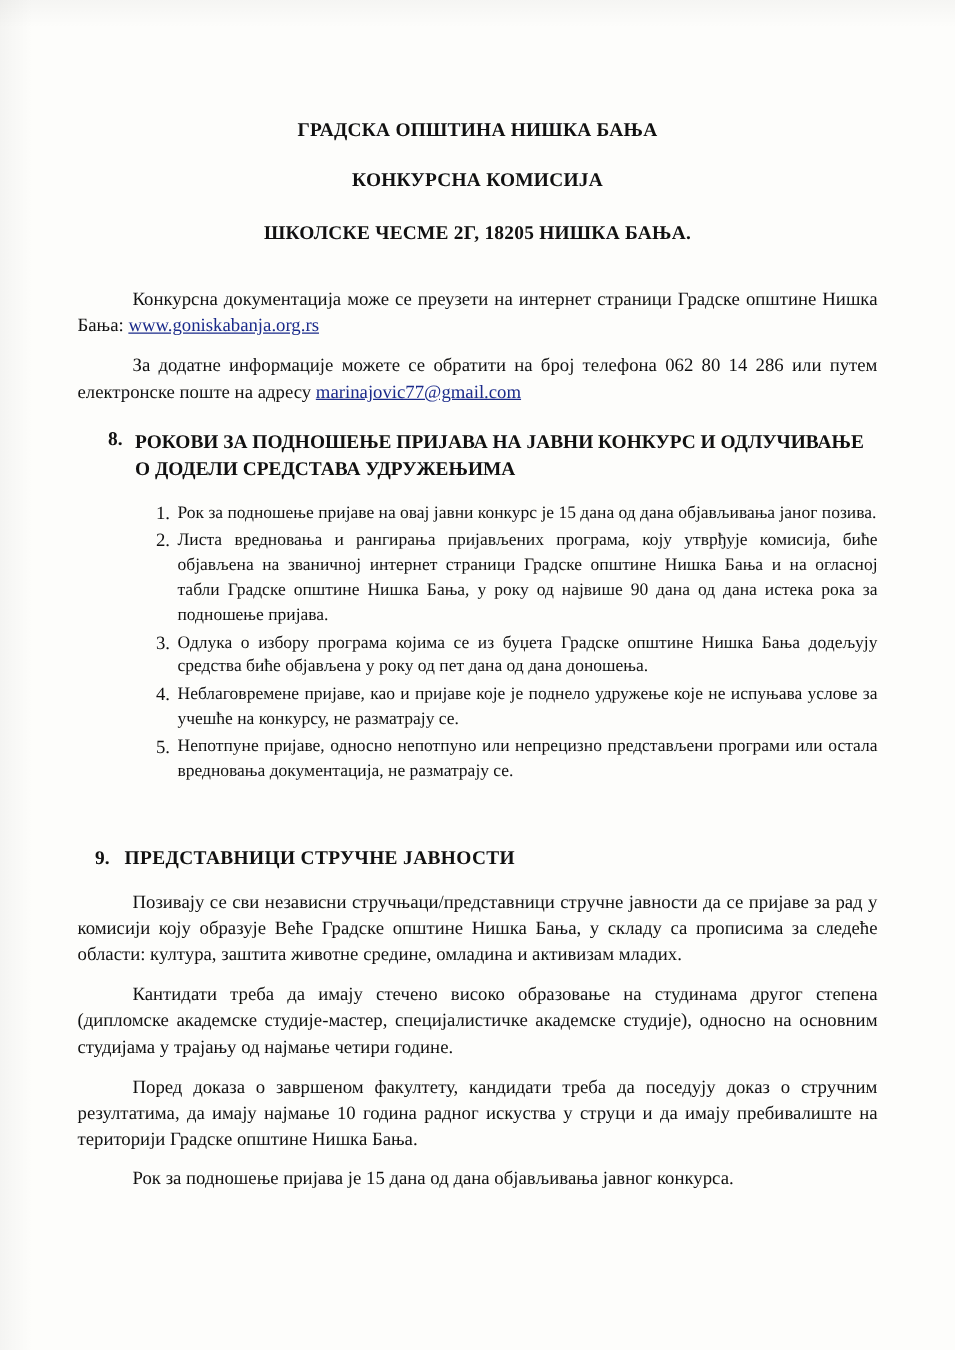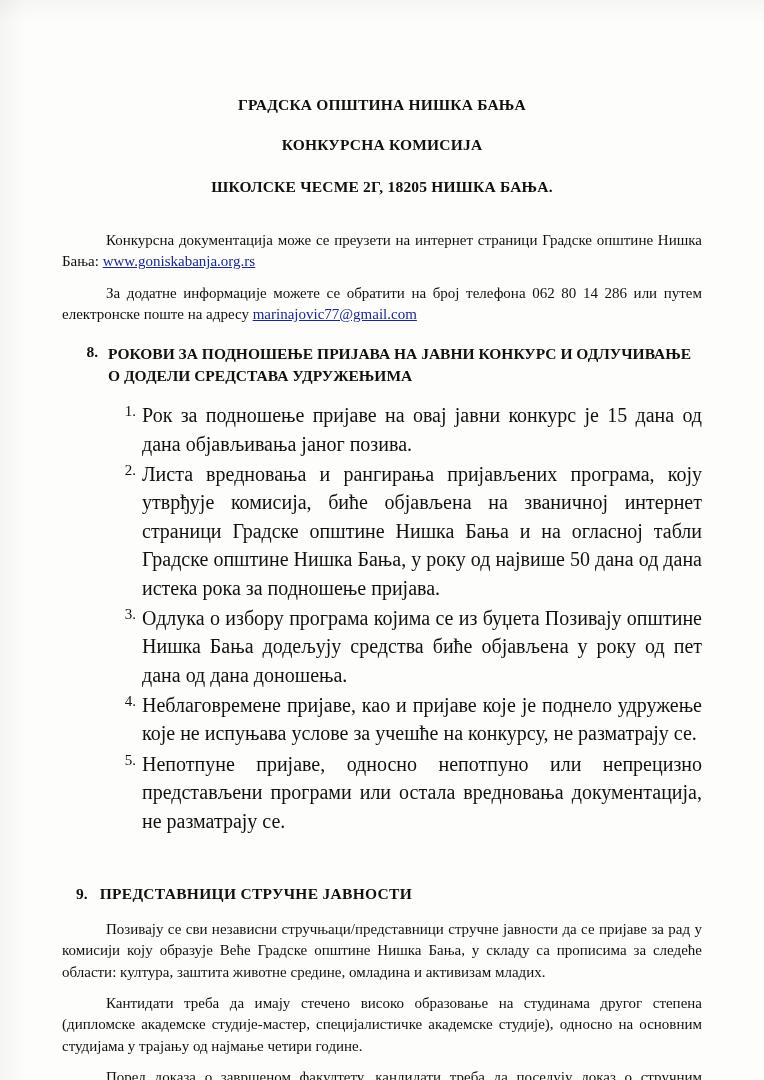--- a/index.html
+++ b/index.html
@@ -79,21 +79,21 @@
   }
 
   ol.numlist {
     margin: 14px 0 0 0;
     padding-left: 78px;
     list-style: none;
     counter-reset: item;
   }
   ol.numlist li {
     position: relative;
-    font-size: 20px;
+    font-size: 14px;
     line-height: 1.42;
     text-align: justify;
     margin-bottom: 2px;
     padding-left: 2px;
   }
   ol.numlist li::before {
     counter-increment: item;
     content: counter(item) ".";
     position: absolute;
     left: -24px;
@@ -139,22 +139,22 @@
     <span>За додатне информације можете се обратити на број телефона 062 80 14 286 или путем електронске поште на адресу </span><a class="link" href="#">marinajovic77@gmail.com</a>
   </p>
 
   <div class="section">
     <div class="num">8.</div>
     <div class="title">РОКОВИ ЗА ПОДНОШЕЊЕ ПРИЈАВА НА ЈАВНИ КОНКУРС И ОДЛУЧИВАЊЕ О ДОДЕЛИ СРЕДСТАВА УДРУЖЕЊИМА</div>
   </div>
 
   <ol class="numlist">
     <li>Рок за подношење пријаве на овај јавни конкурс је 15 дана од дана објављивања јаног позива.</li>
-    <li>Листа вредновања и рангирања пријављених програма, коју утврђује комисија, биће објављена на званичној интернет страници Градске општине Нишка Бања и на огласној табли Градске општине Нишка Бања, у року од највише 50 дана од дана истека рока за подношење пријава.</li>
-    <li>Одлука о избору програма којима се из буџета Позивају општине Нишка Бања додељују средства биће објављена у року од пет дана од дана доношења.</li>
+    <li>Листа вредновања и рангирања пријављених програма, коју утврђује комисија, биће објављена на званичној интернет страници Градске општине Нишка Бања и на огласној табли Градске општине Нишка Бања, у року од највише 90 дана од дана истека рока за подношење пријава.</li>
+    <li>Одлука о избору програма којима се из буџета Градске општине Нишка Бања додељују средства биће објављена у року од пет дана од дана доношења.</li>
     <li>Неблаговремене пријаве, као и пријаве које је поднело удружење које не испуњава услове за учешће на конкурсу, не разматрају се.</li>
     <li>Непотпуне пријаве, односно непотпуно или непрецизно представљени програми или остала вредновања документација, не разматрају се.</li>
   </ol>
 
   <div class="gap-big"></div>
 
   <div class="section2">
     <div class="num">9.</div>
     <div class="title">ПРЕДСТАВНИЦИ СТРУЧНЕ ЈАВНОСТИ</div>
   </div>

